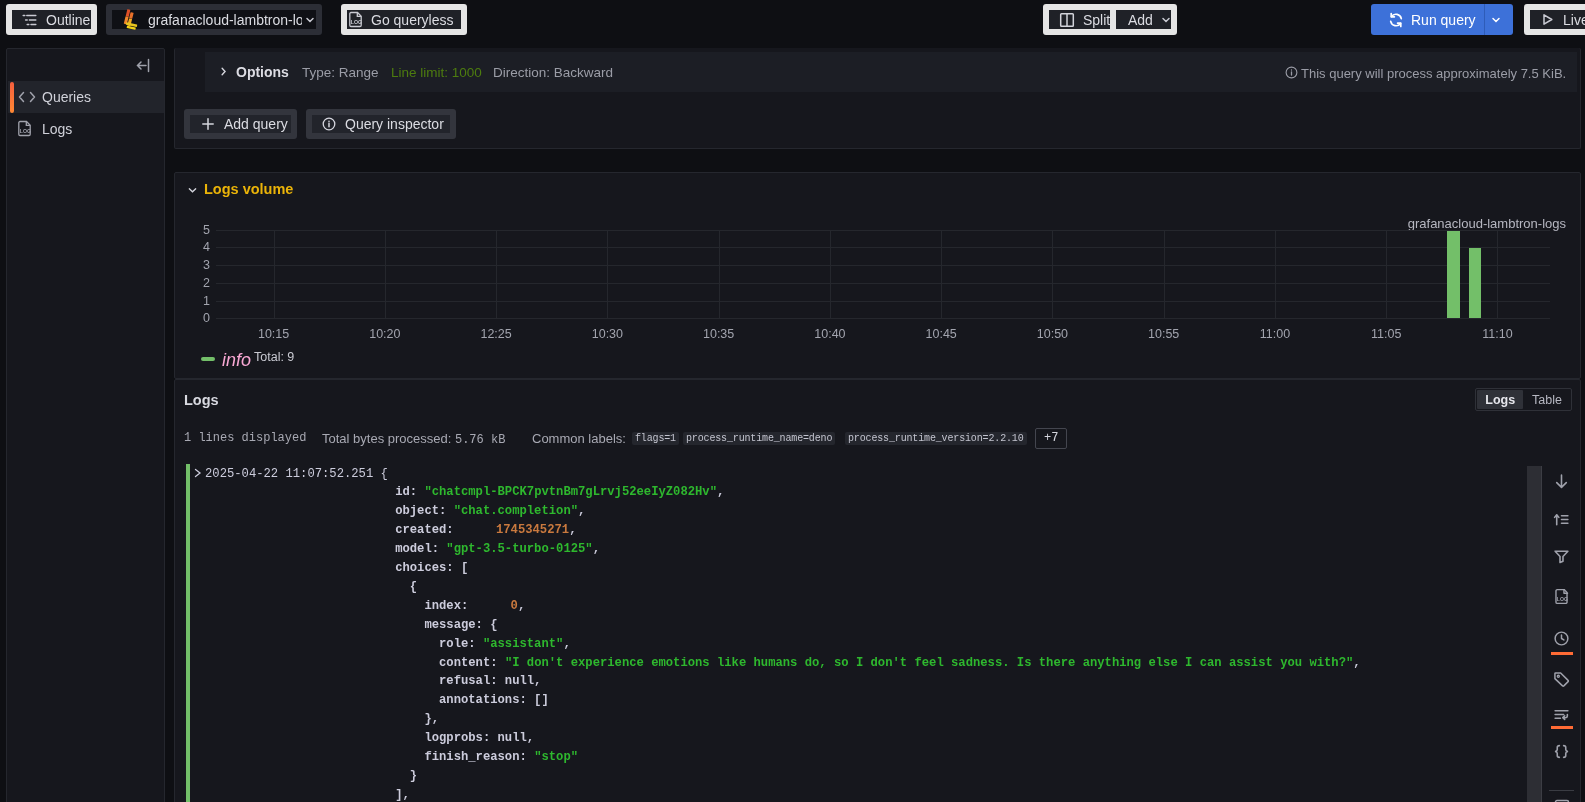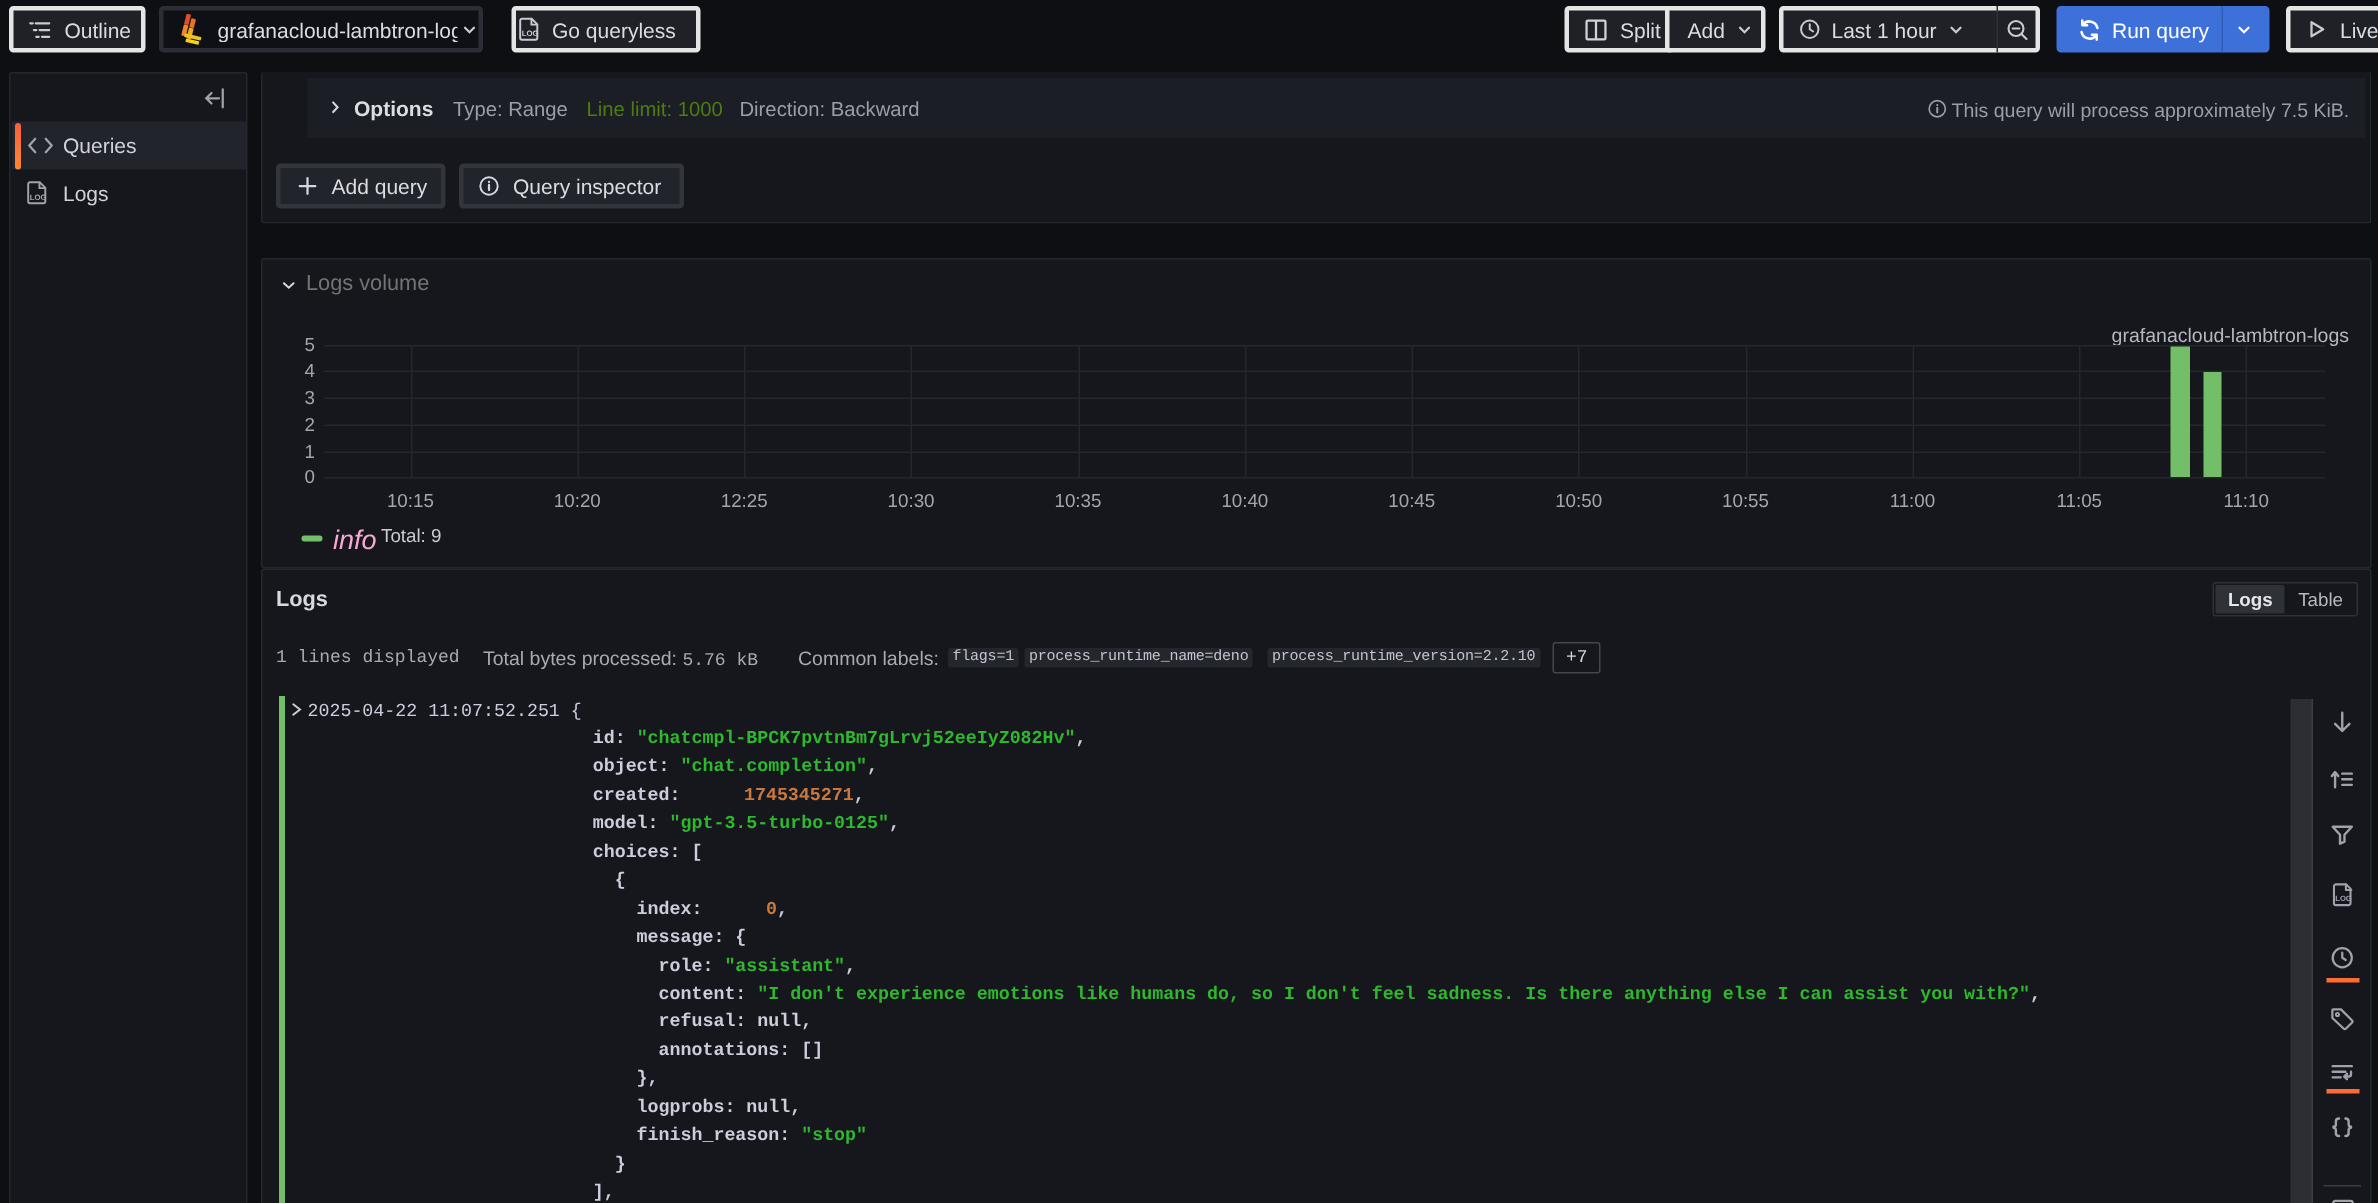--- a/index.html
+++ b/index.html
@@ -1,19 +1,19 @@
 <!DOCTYPE html>
 <html><head>
 <meta charset="utf-8">
 <style>
   * { margin:0; padding:0; box-sizing:border-box; }
   html,body { width:1585px; height:802px; overflow:hidden; background:#0e0f13;
     font-family:"Liberation Sans", sans-serif; }
   .abs { position:absolute; }
-  .btn { position:absolute; top:4px; height:31px; border:3px solid #e5e5e5; border-radius:3px;
+  .btn { position:absolute; top:4px; height:31px; border:6px solid #e5e5e5; border-radius:3px;
     background:#1f2127; color:#dbdce2; font-size:14px; font-weight:500;
     display:flex; align-items:center; }
   .ic { flex:0 0 auto; }
   svg { display:block; }
   .panel { position:absolute; background:#16171d; border:1px solid #25272e; border-radius:2px; }
   .gridh, .gridv { position:absolute; background:#25272d; }
   .ylab { position:absolute; width:24px; text-align:right; font-size:12.5px; color:#a2a4ae; }
   .xlab { position:absolute; width:44px; text-align:center; font-size:12.5px; color:#a2a4ae; }
   .mono { font-family:"Liberation Mono", monospace; }
   .chip { position:absolute; top:431.5px; height:13.5px; line-height:13.5px; padding:0 3px;
@@ -71,39 +71,20 @@
     <span>Split</span>
   </div>
 
   <div class="btn" style="left:1110px;width:67px;padding-left:12px;gap:7px;">
     <span>Add</span>
     <svg class="ic" width="12" height="12" viewBox="0 0 12 12" fill="none" stroke="#c9cad2" stroke-width="1.5" stroke-linecap="round">
       <path d="M3 4.5l3 3 3-3"></path>
     </svg>
   </div>
 
-  <div class="btn" style="left:1186px;width:174px;">
-    <div style="display:flex;align-items:center;gap:7px;padding-left:10px;width:142px;">
-      <svg class="ic" width="15" height="15" viewBox="0 0 16 16" fill="none" stroke="#c9cad2" stroke-width="1.4">
-        <circle cx="8" cy="8" r="6.2"></circle>
-        <path d="M8 4.5V8l2.4 1.6" stroke-linecap="round"></path>
-      </svg>
-      <span style="font-weight:500;">Last 1 hour</span>
-      <svg class="ic" width="12" height="12" viewBox="0 0 12 12" fill="none" stroke="#c9cad2" stroke-width="1.5" stroke-linecap="round">
-        <path d="M3 4.5l3 3 3-3"></path>
-      </svg>
-    </div>
-    <div style="width:1px;height:31px;background:#2e3038;"></div>
-    <div style="flex:1;display:flex;align-items:center;justify-content:center;">
-      <svg class="ic" width="16" height="16" viewBox="0 0 16 16" fill="none" stroke="#c9cad2" stroke-width="1.4" stroke-linecap="round">
-        <circle cx="7" cy="7" r="5"></circle>
-        <path d="M10.8 10.8L14 14M4.8 7h4.4"></path>
-      </svg>
-    </div>
-  </div>
 
   <div class="btn" style="left:1371px;width:142px;background:#3d71d9;border-color:#3d71d9;color:#ffffff;">
     <div style="display:flex;align-items:center;gap:7px;padding-left:11px;width:107px;">
       <svg class="ic" width="16" height="16" viewBox="0 0 16 16" fill="none" stroke="#ffffff" stroke-width="1.7" stroke-linecap="round" stroke-linejoin="round">
         <path d="M13.3 6.7a5.5 5.5 0 0 0-9.8-2.2"></path>
         <path d="M2.7 9.3a5.5 5.5 0 0 0 9.8 2.2"></path>
         <path d="M3.2 1.6v3.2h3.2M12.8 14.4v-3.2H9.6"></path>
       </svg>
       <span style="font-weight:500;">Run query</span>
     </div>
@@ -168,21 +149,21 @@
       <path d="M7 6.3v3.4M7 4.2v.2" stroke-width="1.5" stroke-linecap="round"></path>
     </svg>
     <span style="font-weight:500;">Query inspector</span>
   </div>
 </div>
 
 <div class="panel" id="lv" style="left:174px;top:172px;width:1407px;height:207px;">
   <svg class="abs" style="left:12px;top:12px;" width="11" height="11" viewBox="0 0 12 12" fill="none" stroke="#d5d6de" stroke-width="1.5" stroke-linecap="round">
     <path d="M2.5 4.2l3.5 3.2L9.5 4.2"></path>
   </svg>
-  <div class="abs" style="left:29px;top:8px;font-size:14.5px;font-weight:normal;color:#737373;">Logs volume</div>
+  <div class="abs" style="left:29px;top:8px;font-size:14.5px;font-weight:bold;color:#eab308;">Logs volume</div>
   <div class="abs" style="right:14px;top:43px;font-size:13px;color:#b6b7c1;">grafanacloud-lambtron-logs</div>
 </div>
 <div id="chart">
     <div class="gridh" style="left:216px;top:229.7px;width:1334px;height:1px;"></div>
     <div class="ylab" style="left:186px;top:222.7px;">5</div>
     <div class="gridh" style="left:216px;top:247.4px;width:1334px;height:1px;"></div>
     <div class="ylab" style="left:186px;top:240.4px;">4</div>
     <div class="gridh" style="left:216px;top:265.1px;width:1334px;height:1px;"></div>
     <div class="ylab" style="left:186px;top:258.1px;">3</div>
     <div class="gridh" style="left:216px;top:282.8px;width:1334px;height:1px;"></div>

